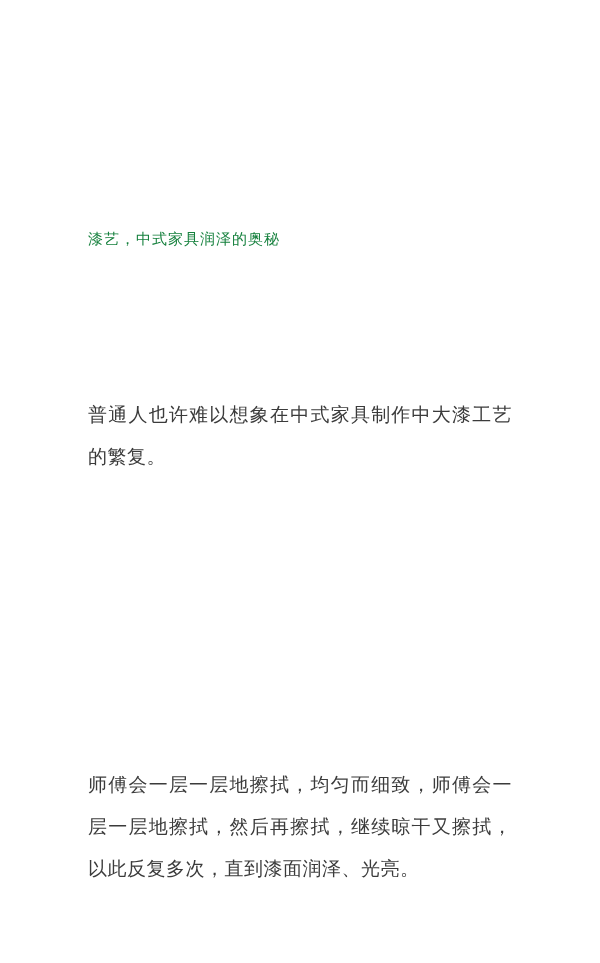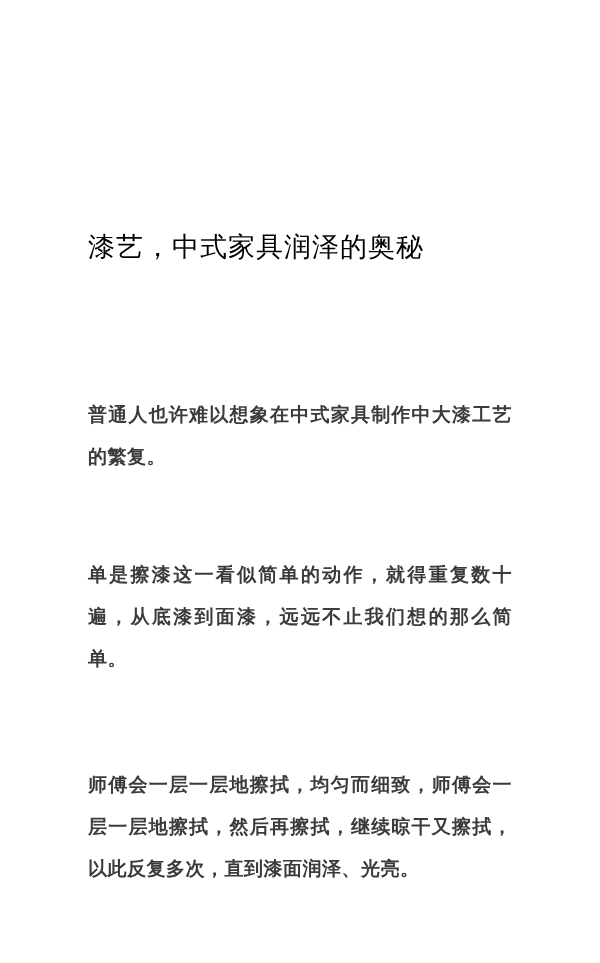--- a/index.html
+++ b/index.html
@@ -20,49 +20,48 @@
     background: #ffffff;
     box-sizing: border-box;
     padding: 0 88px;
     overflow: hidden;
   }
   .article-title {
     position: absolute;
     left: 88px;
     top: 212px;
     width: 430px;
-    font-size: 27px;
+    font-size: 15px;
     line-height: 34px;
     letter-spacing: 1px;
-    color: #000000;
+    color: #15803d;
     font-weight: 400;
     white-space: nowrap;
   }
   .body-block {
     position: absolute;
     left: 88px;
     width: 424px;
     font-size: 19px;
     line-height: 42px;
     letter-spacing: 0.5px;
     color: #3b3b3b;
-    font-weight: 700;
+    font-weight: 400;
     text-align: justify;
     text-justify: inter-ideograph;
   }
   .p1 { top: 375px; }
   .p2 { top: 535px; }
   .p3 { top: 745px; }
 </style>
 </head>
 <body>
 
 <div class="page">
 
   <h1 class="article-title">漆艺，中式家具润泽的奥秘</h1>
 
   <p class="body-block p1">普通人也许难以想象在中式家具制作中大漆工艺的繁复。</p>
 
-  <p class="body-block p2">单是擦漆这一看似简单的动作，就得重复数十遍，从底漆到面漆，远远不止我们想的那么简单。</p>
 
   <p class="body-block p3">师傅会一层一层地擦拭，均匀而细致，师傅会一层一层地擦拭，然后再擦拭，继续晾干又擦拭，以此反复多次，直到漆面润泽、光亮。</p>
 
 </div>
 
 </body></html>

